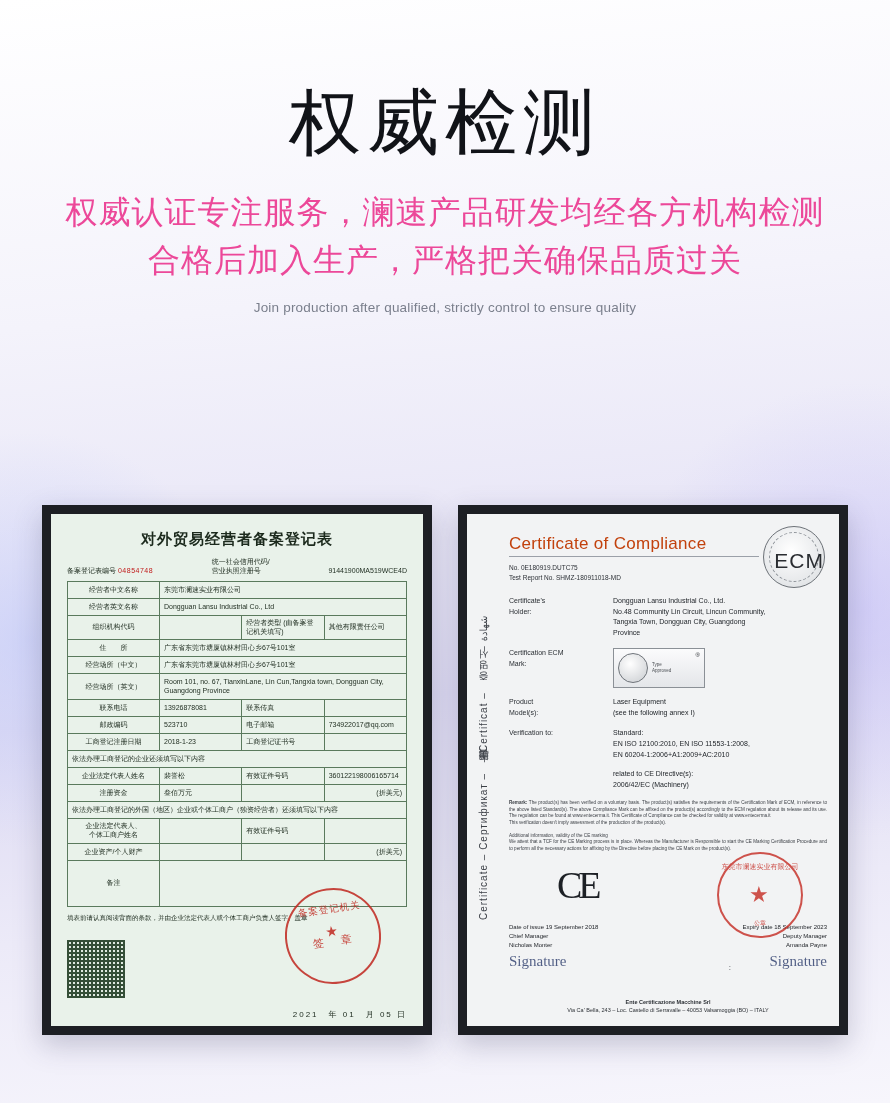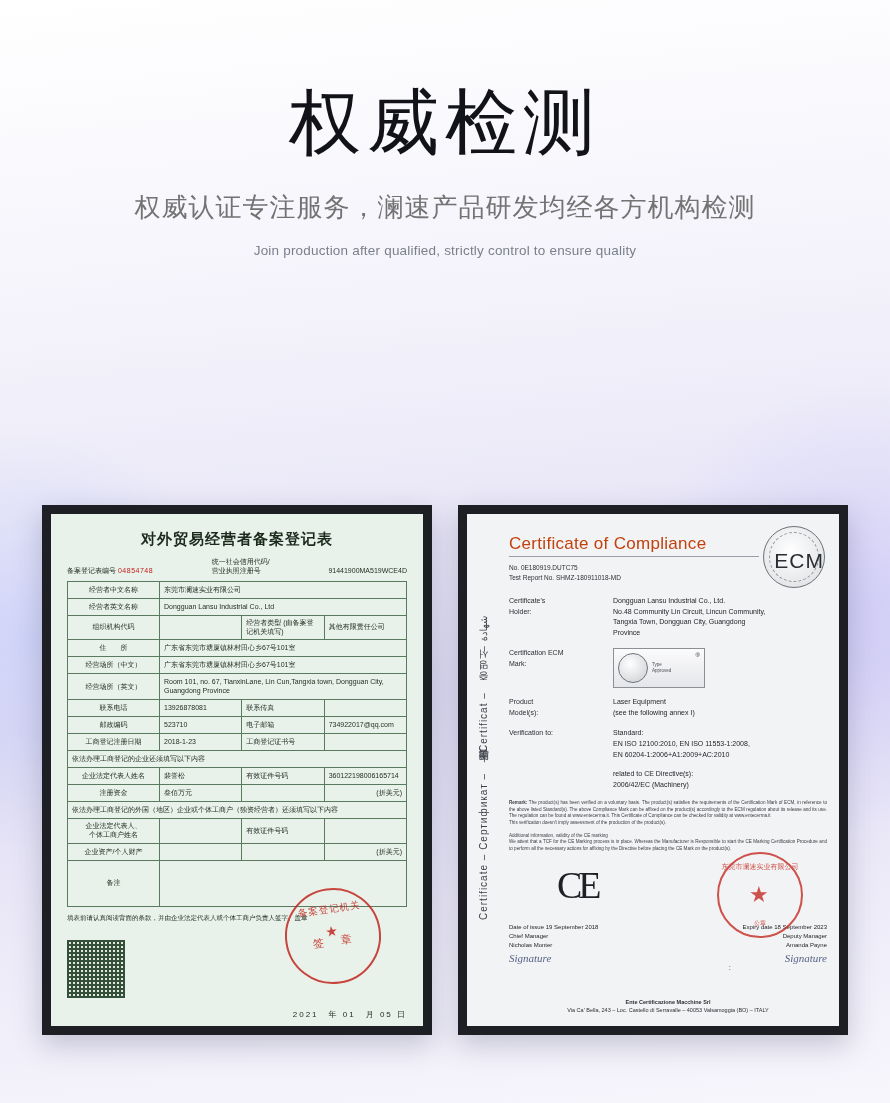--- a/index.html
+++ b/index.html
@@ -54,22 +54,22 @@
     border: 2px solid rgba(255,255,255,0.85);
     border-radius: 5px;
     padding: 8px 26px 10px 26px;
     color: #ffffff;
     font-size: 38px;
     font-weight: bold;
     letter-spacing: 2px;
     white-space: nowrap;
   }
   .sub-cn {
-    color: #737373;
-    font-size: 26px;
+    color: #ec4899;
+    font-size: 32px;
     line-height: 1.5;
     margin: 0 auto;
     max-width: 760px;
     letter-spacing: 1px;
   }
   .sub-en {
     margin-top: 14px;
     color: #7a7f8c;
     font-size: 13.5px;
     line-height: 1.55;
@@ -274,22 +274,21 @@
   }
   .en-sign {
     display: flex;
     justify-content: space-between;
     font-size: 6px;
     line-height: 1.5;
     margin-top: 2px;
   }
   .sig {
     font-family: "Liberation Serif", serif;
-    font-style: italic;
-    font-size: 11px;
+    font-size: 15px;
     color: #2b3b6b;
     opacity: 0.8;
   }
   .red-stamp {
     position: absolute;
     right: 24px; bottom: 78px;
     width: 86px; height: 86px;
     border: 2px solid #c52a22;
     border-radius: 50%;
     color: #c52a22;
@@ -314,20 +313,21 @@
 
 <div class="glow glow-left"></div>
 <div class="glow glow-right"></div>
 
 <div class="hero">
   <h1 class="hero-title">权威检测</h1>
 
 
   <div class="sub-cn">
     <div>权威认证专注服务，澜速产品研发均经各方机构检测</div>
+    <div>合格后加入生产，严格把关确保品质过关</div>
   </div>
   <div class="sub-en">
     <div>Join production after qualified, strictly control to ensure quality</div>
   </div>
 </div>
 
 <div class="certs">
 
   <div class="cert-card">
     <div class="cert-page cn-page">

